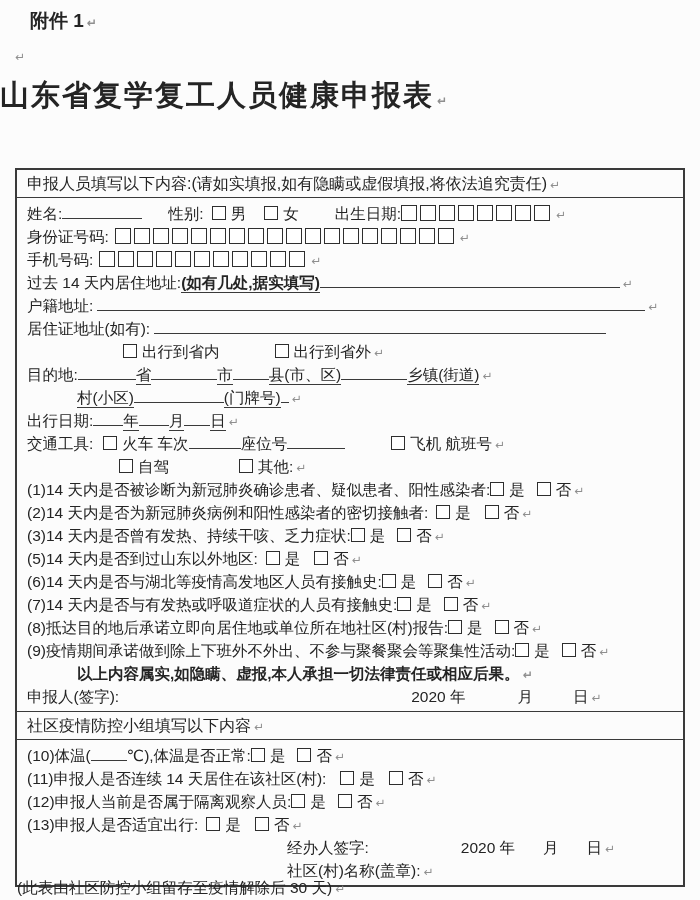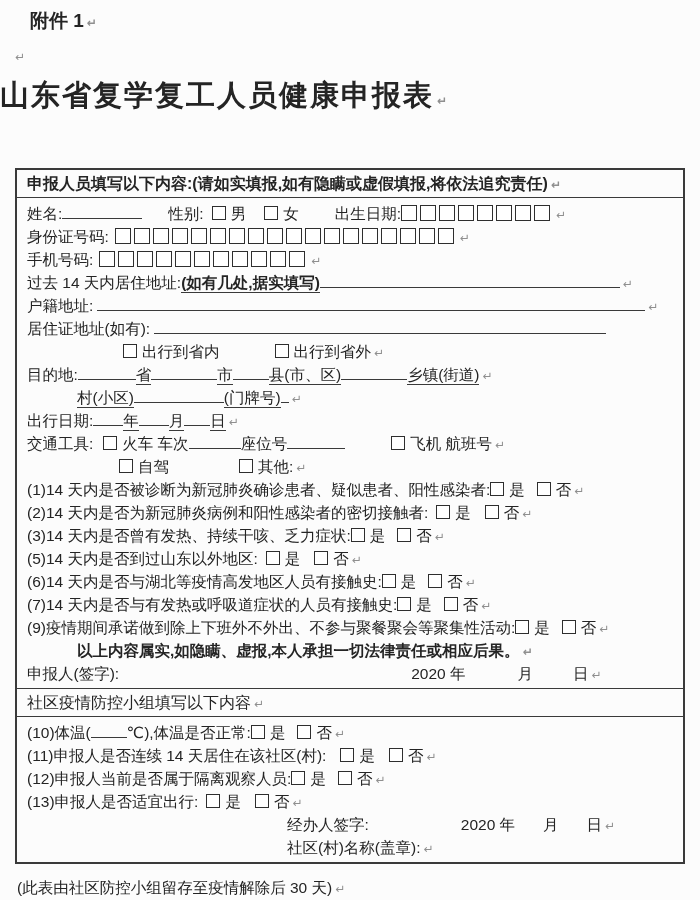--- a/index.html
+++ b/index.html
@@ -15,21 +15,21 @@
     color:var(--text);
   }
   .page{position:relative;width:700px;height:900px;overflow:hidden;}
   .attach{position:absolute;left:30px;top:8px;font-size:19px;font-weight:bold;}
   .stray-ret{position:absolute;left:12px;top:50px;}
   .title{position:absolute;left:0;top:76px;width:100%;text-align:left;
          font-size:29px;font-weight:bold;letter-spacing:2px;}
   .form-table{position:absolute;left:15px;top:168px;width:670px;
               border:2px solid var(--line);box-sizing:border-box;background:transparent;}
   .sec-header{height:27px;line-height:27px;padding:0 4px 0 10px;font-size:16px;
-              font-weight:bold;border-bottom:1.8px solid var(--line);white-space:nowrap;}
+              font-weight:normal;border-bottom:1.8px solid var(--line);white-space:nowrap;}
   .sec-header.b{font-weight:normal;border-top:1.8px solid var(--line);border-bottom:1.8px solid var(--line);}
   .sec{padding:4px 6px 3px 10px;}
   .line{height:23px;line-height:23px;font-size:15.5px;white-space:nowrap;}
   .t{display:inline;}
   .t.b{font-weight:bold;}
   .u{border-bottom:1.4px solid var(--line);padding-bottom:1px;margin-top:34px;}
   .blank{display:inline-block;height:15px;border-bottom:1.4px solid var(--line);}
   .gap{display:inline-block;height:1px;}
   .box{display:inline-block;width:12px;height:12px;border:1.6px solid #2e2e2e;
        background:#fff;vertical-align:-1px;margin-right:5px;}
@@ -68,20 +68,21 @@
         <div class="line" style="padding-left: 50px;"><span class="t u">村(小区)</span><span class="blank" style="width: 90px;"></span><span class="t u">(门牌号)</span><span class="blank" style="width: 8px;"></span><span class="ret">↵</span></div>
         <div class="line"><span class="t">出行日期:</span><span class="blank" style="width: 30px;"></span><span class="t u">年</span><span class="blank" style="width: 30px;"></span><span class="t u">月</span><span class="blank" style="width: 26px;"></span><span class="t u">日</span><span class="ret">↵</span></div>
         <div class="line"><span class="t">交通工具:</span><span class="gap" style="width: 10px;"></span><span class="box"></span><span class="t">火车 车次</span><span class="blank" style="width: 52px;"></span><span class="t">座位号</span><span class="blank" style="width: 58px;"></span><span class="gap" style="width: 46px;"></span><span class="box"></span><span class="t">飞机 航班号</span><span class="ret">↵</span></div>
         <div class="line" style="padding-left: 92px;"><span class="box"></span><span class="t">自驾</span><span class="gap" style="width: 70px;"></span><span class="box"></span><span class="t">其他:</span><span class="ret">↵</span></div>
         <div class="line"><span class="t">(1)14 天内是否被诊断为新冠肺炎确诊患者、疑似患者、阳性感染者:</span><span class="box"></span><span class="t">是</span><span class="gap" style="width: 12px;"></span><span class="box"></span><span class="t">否</span><span class="ret">↵</span></div>
         <div class="line"><span class="t">(2)14 天内是否为新冠肺炎病例和阳性感染者的密切接触者:</span><span class="gap" style="width: 8px;"></span><span class="box"></span><span class="t">是</span><span class="gap" style="width: 14px;"></span><span class="box"></span><span class="t">否</span><span class="ret">↵</span></div>
         <div class="line"><span class="t">(3)14 天内是否曾有发热、持续干咳、乏力症状:</span><span class="box"></span><span class="t">是</span><span class="gap" style="width: 12px;"></span><span class="box"></span><span class="t">否</span><span class="ret">↵</span></div>
         <div class="line"><span class="t">(5)14 天内是否到过山东以外地区:</span><span class="gap" style="width: 8px;"></span><span class="box"></span><span class="t">是</span><span class="gap" style="width: 14px;"></span><span class="box"></span><span class="t">否</span><span class="ret">↵</span></div>
         <div class="line"><span class="t">(6)14 天内是否与湖北等疫情高发地区人员有接触史:</span><span class="box"></span><span class="t">是</span><span class="gap" style="width: 12px;"></span><span class="box"></span><span class="t">否</span><span class="ret">↵</span></div>
         <div class="line"><span class="t">(7)14 天内是否与有发热或呼吸道症状的人员有接触史:</span><span class="box"></span><span class="t">是</span><span class="gap" style="width: 12px;"></span><span class="box"></span><span class="t">否</span><span class="ret">↵</span></div>
+        <div class="line"><span class="t">(8)抵达目的地后承诺立即向居住地或单位所在地社区(村)报告:</span><span class="box"></span><span class="t">是</span><span class="gap" style="width: 12px;"></span><span class="box"></span><span class="t">否</span><span class="ret">↵</span></div>
         <div class="line"><span class="t">(9)疫情期间承诺做到除上下班外不外出、不参与聚餐聚会等聚集性活动:</span><span class="box"></span><span class="t">是</span><span class="gap" style="width: 12px;"></span><span class="box"></span><span class="t">否</span><span class="ret">↵</span></div>
         <div class="line" style="padding-left: 50px; font-weight: bold;"><span class="t">以上内容属实,如隐瞒、虚报,本人承担一切法律责任或相应后果。</span><span class="ret">↵</span></div>
         <div class="line"><span class="t">申报人(签字):</span><span class="gap" style="width: 292px;"></span><span class="t">2020 年</span><span class="gap" style="width: 52px;"></span><span class="t">月</span><span class="gap" style="width: 40px;"></span><span class="t">日</span><span class="ret">↵</span></div>
       </div>
     <div class="sec-header b">
       <span>社区疫情防控小组填写以下内容</span><span class="ret">↵</span>
     </div>
     <div class="sec">
         <div class="line"><span class="t">(10)体温(</span><span class="blank" style="width: 36px;"></span><span class="t">℃),体温是否正常:</span><span class="box"></span><span class="t">是</span><span class="gap" style="width: 12px;"></span><span class="box"></span><span class="t">否</span><span class="ret">↵</span></div>
         <div class="line"><span class="t">(11)申报人是否连续 14 天居住在该社区(村):</span><span class="gap" style="width: 14px;"></span><span class="box"></span><span class="t">是</span><span class="gap" style="width: 14px;"></span><span class="box"></span><span class="t">否</span><span class="ret">↵</span></div>

